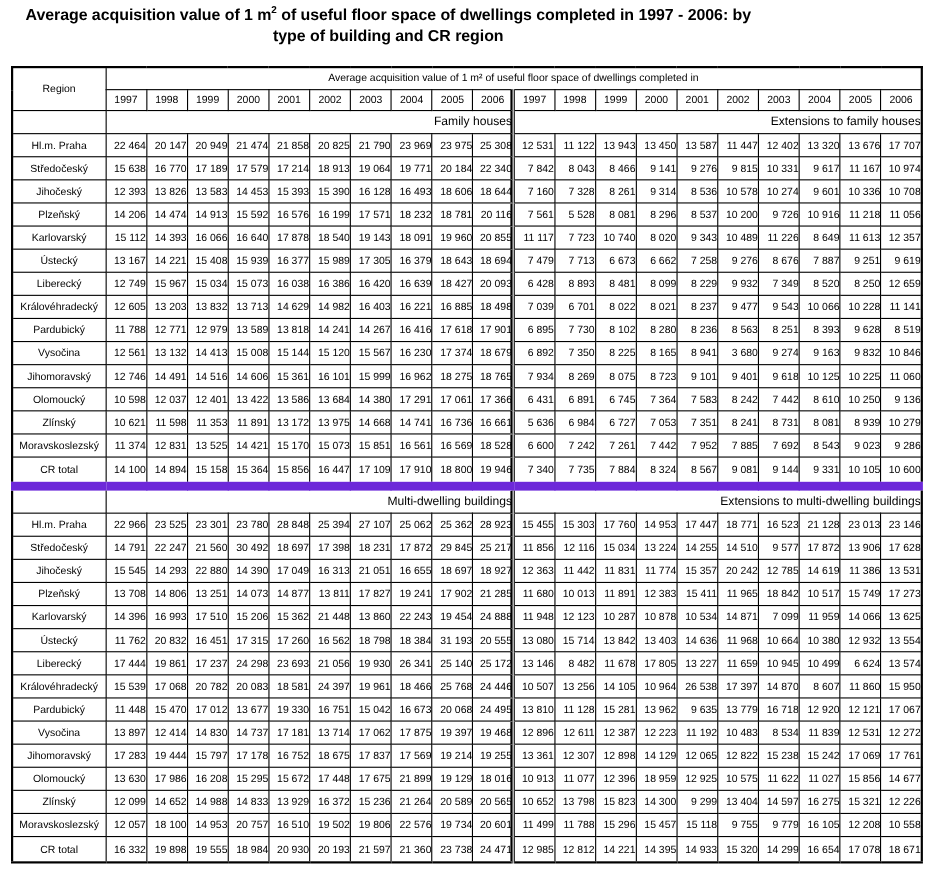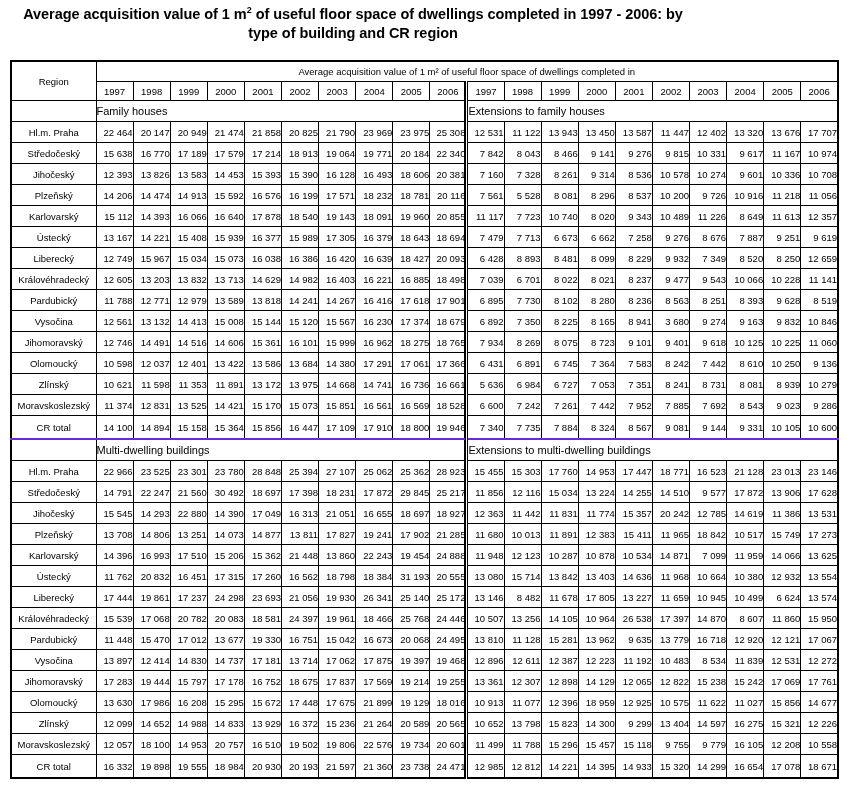--- a/index.html
+++ b/index.html
@@ -85,36 +85,36 @@
     font-size: 10px;
     height: 20px;
   }
   td.num {
     text-align: right;
     padding-right: 3px;
     height: 20px;
     font-size: 9.5px;
   }
   tr.section-row td {
-    text-align: left;
+    text-align: right;
     font-size: 11px;
     height: 20px;
   }
   tr.section-row td.section-label-blank {
     border-right: 1px solid #000;
   }
   
   .divider-left {
     border-right: 3px double #000000 !important;
     box-shadow: inset -2px 0 0 -1px #000;
   }
   .half-split {
     border-left: 3px solid #000000 !important;
   }
-  tr.thick-top td { border-top: 2px solid #6d28d9; }
+  tr.thick-top td { border-top: 8px solid #6d28d9; }
   tr.thick-bottom td { border-bottom: 2px solid #000; }
   td.total-cell { height: 22px; }
 </style>
 </head>
 <body>
 
 <div id="page">
 
   <div id="title">
     <span>Average acquisition value of 1 m</span><sup>2</sup><span> of useful floor space of dwellings completed in 1997 - 2006: by type</span>
@@ -230,21 +230,21 @@
             <td class="region-cell">Jihočeský</td>
             <td class="num">12 393</td>
             <td class="num">13 826</td>
             <td class="num">13 583</td>
             <td class="num">14 453</td>
             <td class="num">15 393</td>
             <td class="num">15 390</td>
             <td class="num">16 128</td>
             <td class="num">16 493</td>
             <td class="num">18 606</td>
-            <td class="num divider-left">20 381</td>
+            <td class="num divider-left">18 644</td>
             <td class="num half-split">7 160</td>
             <td class="num">7 328</td>
             <td class="num">8 261</td>
             <td class="num">9 314</td>
             <td class="num">8 536</td>
             <td class="num">10 578</td>
             <td class="num">10 274</td>
             <td class="num">9 601</td>
             <td class="num">10 336</td>
             <td class="num">10 708</td>

